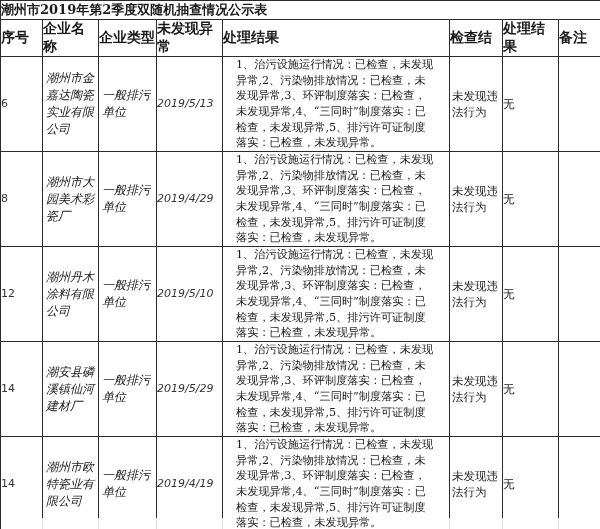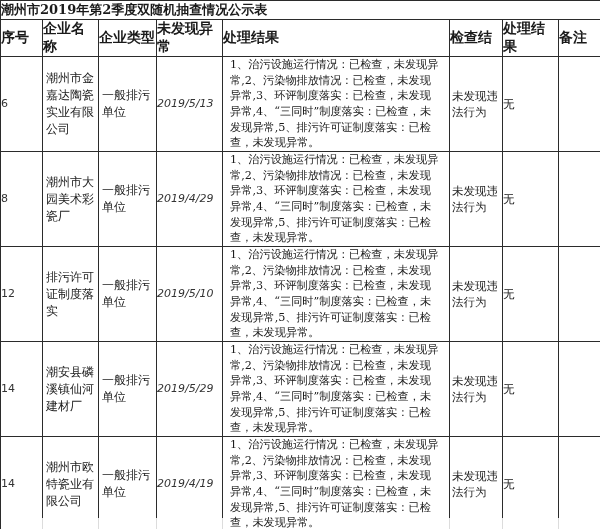--- a/index.html
+++ b/index.html
@@ -5,22 +5,22 @@
   html, body { margin: 0; padding: 0; background: #ffffff; }
   body { width: 600px; height: 529px; overflow: hidden; position: relative;
          font-family: "DejaVu Serif", "Liberation Serif", serif; color: #1a1a1a; }
   table.sheet { position: absolute; left: 0; top: 0; border-collapse: collapse; table-layout: fixed; width: 600px; }
   table.sheet td, table.sheet th { border: 1px solid #2b2b2b; padding: 0; text-align: left; vertical-align: middle; overflow: hidden; }
   .title-cell { height: 16px; font-size: 13px; font-weight: bold; letter-spacing: 0; }
   .hdr th { height: 17px; font-size: 14px; font-weight: bold; }
   .row td { height: 94px; font-size: 11.5px; line-height: 16px; }
   .seq { font-family: "DejaVu Sans", "Liberation Sans", sans-serif; font-size: 11px !important; color: #333; }
   .date { font-family: "DejaVu Sans", "Liberation Sans", sans-serif; font-size: 11px !important; color: #333; font-style: italic; }
-  .name { padding: 0 3px !important; font-size: 12px !important; line-height: 17px !important; }
-  .detail { padding: 0 7px !important; font-size: 11.2px !important; line-height: 15.6px !important; text-align: center; margin-top: 33px; }
+  .name { padding: 0 3px !important; font-size: 12px !important; line-height: 17px !important; font-style: italic; }
+  .detail { padding: 0 13px !important; font-size: 11.2px !important; line-height: 15.6px !important; text-align: center; margin-top: 33px; }
   .result { font-size: 11.5px !important; padding: 0 2px !important; }
   .blank-grid { position: absolute; left: 0; top: 518px; width: 600px; height: 11px; }
   .blank-grid div { position: absolute; top: 0; bottom: 0; border-left: 1px solid #dcdcdc; }
 </style>
 </head>
 <body>
 
 <table class="sheet">
   <colgroup>
     <col style="width:42px">
@@ -64,21 +64,21 @@
     <td class="name">一般排污单位</td>
     <td class="date">2019/4/29</td>
     <td class="detail">1、治污设施运行情况：已检查，未发现异常,2、污染物排放情况：已检查，未发现异常,3、环评制度落实：已检查，未发现异常,4、“三同时”制度落实：已检查，未发现异常,5、排污许可证制度落实：已检查，未发现异常。</td>
     <td class="result">未发现违法行为</td>
     <td>无</td>
     <td></td>
   </tr>
 
   <tr class="row">
     <td class="seq">12</td>
-    <td class="name">排污许可证制度落实</td>
+    <td class="name">潮州丹木涂料有限公司</td>
     <td class="name">一般排污单位</td>
     <td class="date">2019/5/10</td>
     <td class="detail">1、治污设施运行情况：已检查，未发现异常,2、污染物排放情况：已检查，未发现异常,3、环评制度落实：已检查，未发现异常,4、“三同时”制度落实：已检查，未发现异常,5、排污许可证制度落实：已检查，未发现异常。</td>
     <td class="result">未发现违法行为</td>
     <td>无</td>
     <td></td>
   </tr>
 
   <tr class="row">
     <td class="seq">14</td>

